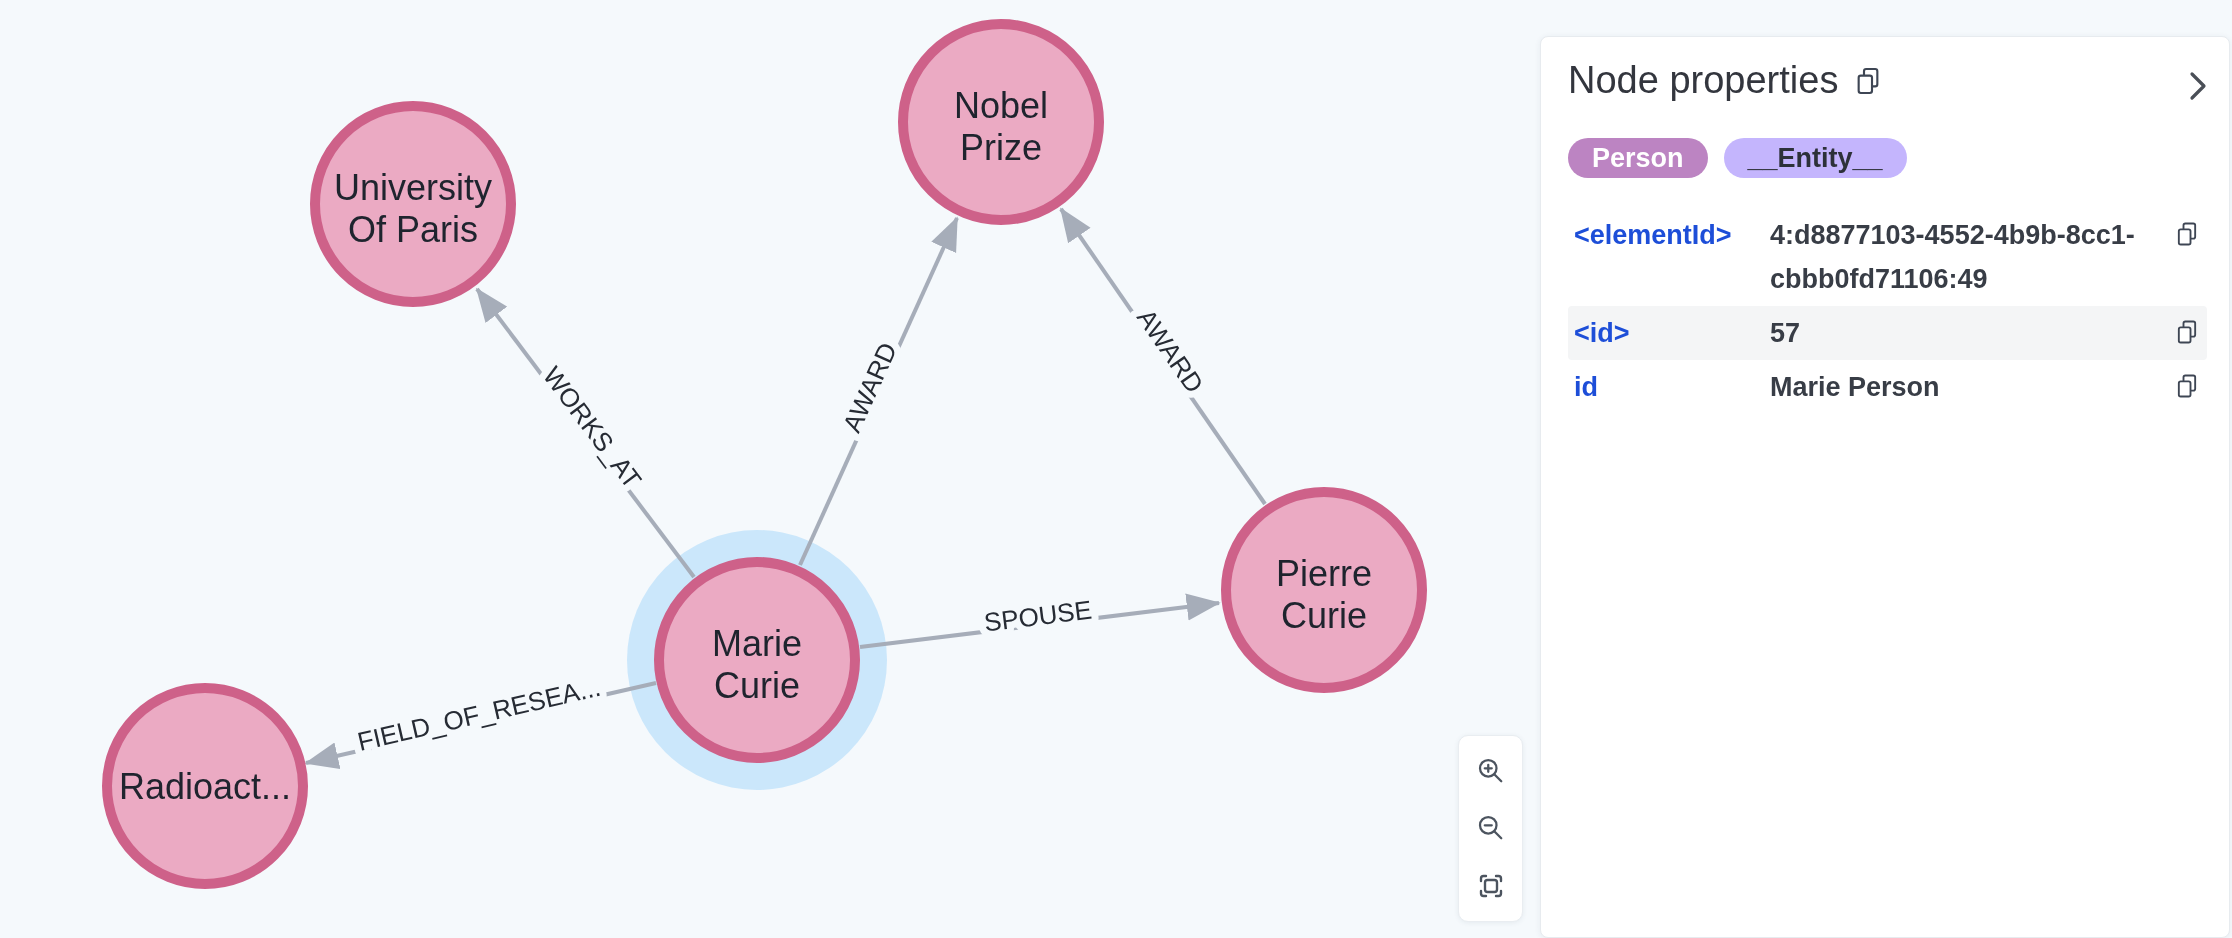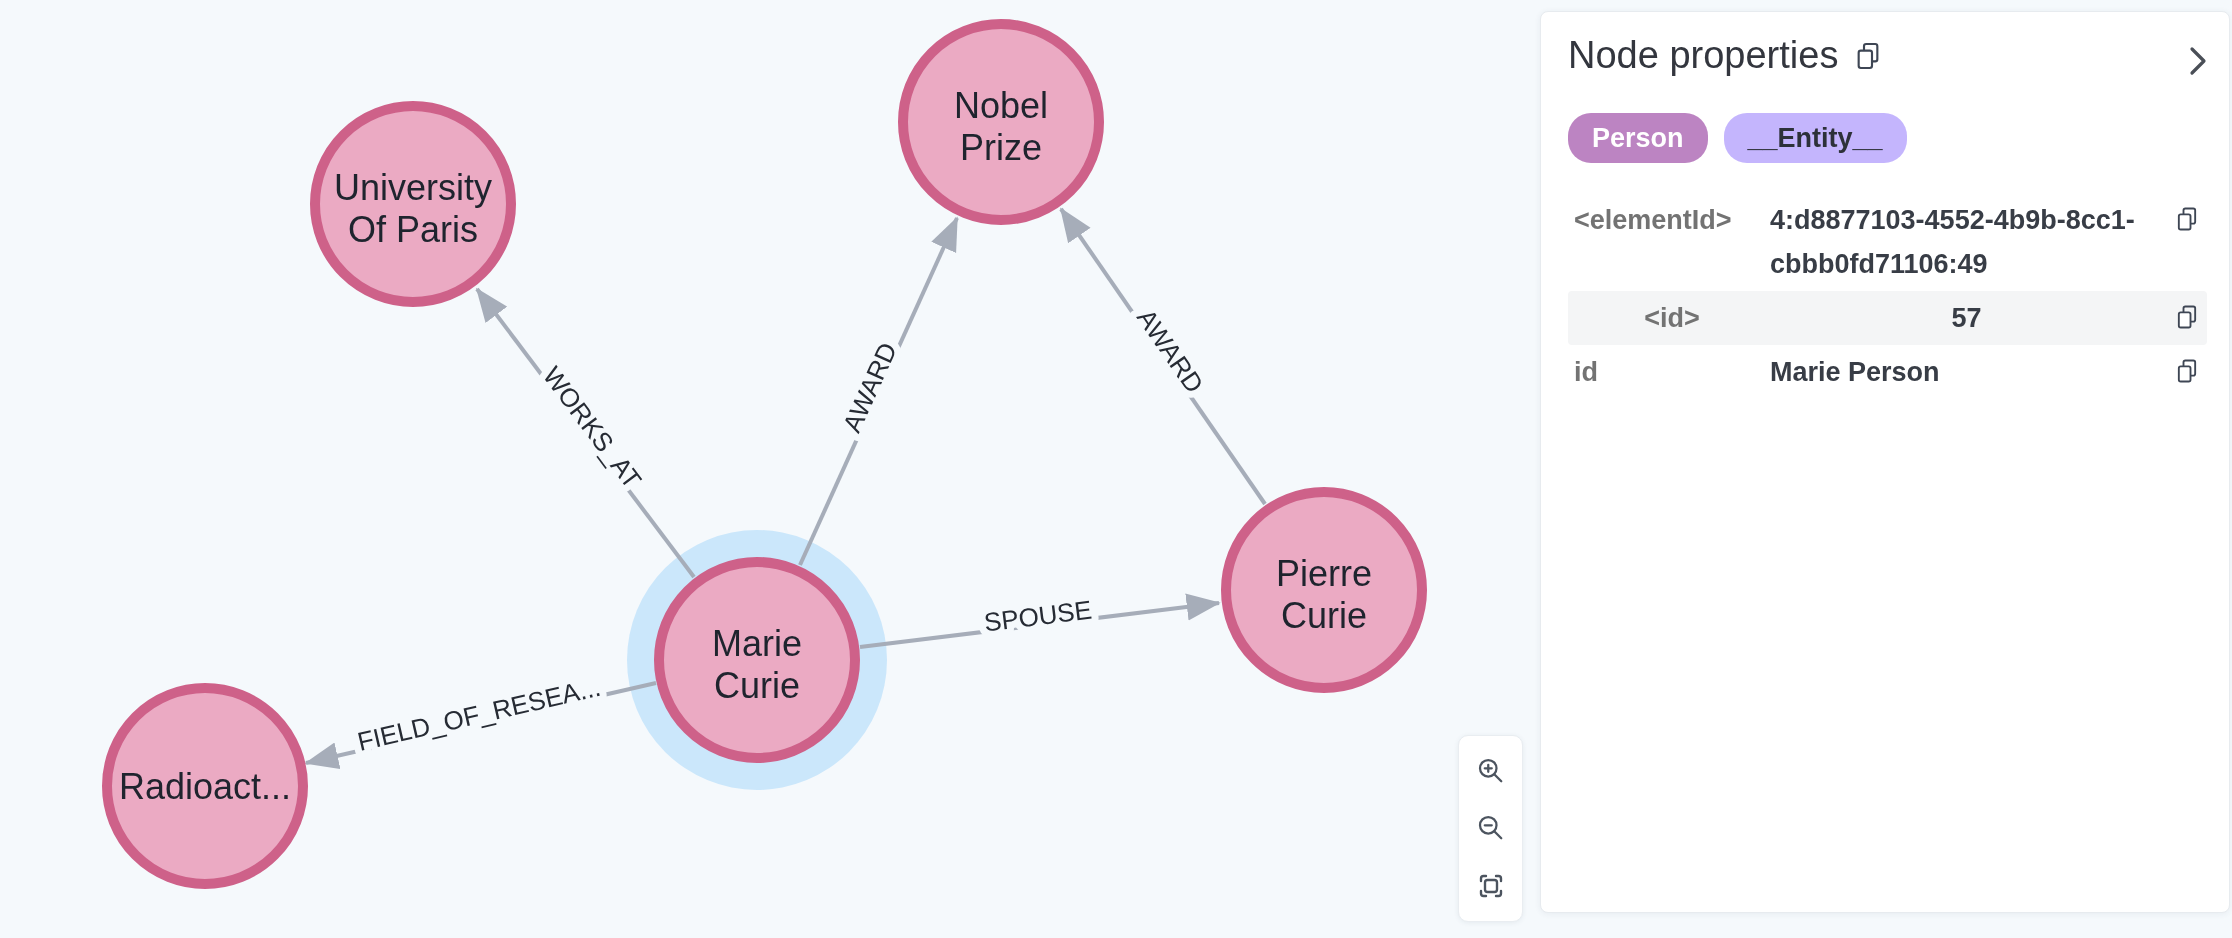--- a/index.html
+++ b/index.html
@@ -28,44 +28,44 @@
     position:absolute; left:1458px; top:735px; width:65px; height:187px;
     background:#ffffff; border:1px solid #e9edf1; border-radius:10px;
     box-shadow:0 1px 5px rgba(40,60,90,.08);
     display:flex; flex-direction:column; align-items:center; justify-content:space-around;
     padding:6px 0;
   }
   .icon-btn { background:none; border:none; padding:0; margin:0; cursor:pointer; line-height:0; }
 
   
   .panel {
-    position:absolute; left:1540px; top:11px; width:690px; height:902px;
+    position:absolute; left:1540px; top:36px; width:690px; height:902px;
     background:#ffffff; border-radius:8px;
     border:1px solid #e7ebef; box-shadow:0 1px 6px rgba(40,60,90,.07);
     padding:22px 22px 0 27px;
   }
   .panel-header { display:flex; align-items:center; gap:16px; position:relative; }
   .panel-title { font-size:38px; color:#33363e; font-weight:400; }
   .collapse-btn { position:absolute; top:10px; right:-2px; }
   .badges { display:flex; gap:16px; margin-top:36px; }
   .badge {
-    height:50px; border-radius:23px; display:flex; align-items:center;
+    height:40px; border-radius:23px; display:flex; align-items:center;
     padding:0 24px; font-size:27px; font-weight:700; cursor:pointer;
   }
   .badge-person { background:#bc84c2; color:#ffffff; }
   .badge-entity { background:#c4b5fd; color:#2d3139; }
 
   .props { margin-top:30px; }
   .prop-row {
     display:flex; align-items:flex-start;
     padding:5px 8px 5px 6px; border-radius:4px;
     font-size:27px; line-height:44px; color:#383d46;
   }
-  .prop-row.striped { background:#f4f5f6;text-align:center; }
-  .prop-key { width:196px; min-width:196px; font-weight:700; color:#737373; }
+  .prop-row.striped { background:#f4f5f6; }
+  .prop-key { width:196px; min-width:196px; font-weight:700; color:#1d4ed8; }
   .prop-value { flex:1; overflow-wrap:anywhere;font-weight:bold; }
   .prop-copy { margin-left:12px; margin-top:7px; }
 </style>
 </head>
 <body>
 
 <div class="canvas">
   <svg width="1540" height="938" viewBox="0 0 1540 938">
     <defs>
       <marker id="arrow" viewBox="0 0 10 8" refX="9.5" refY="4" markerWidth="8.5" markerHeight="7" orient="auto">

